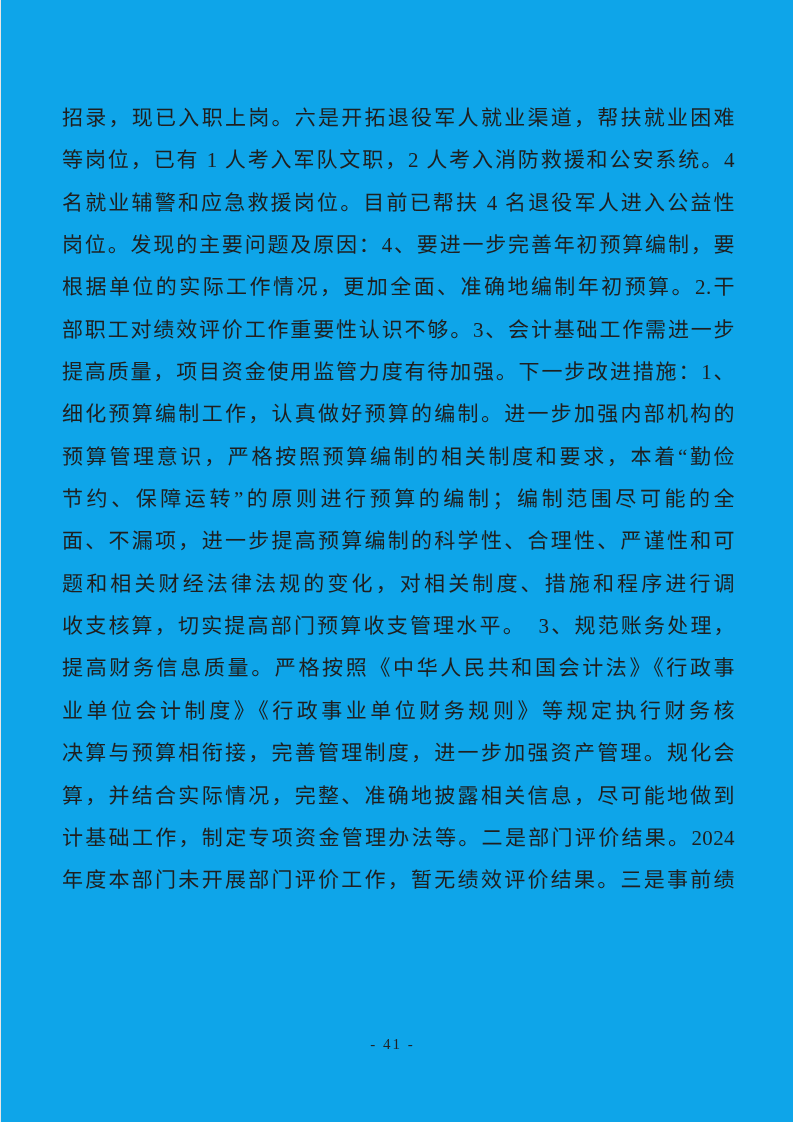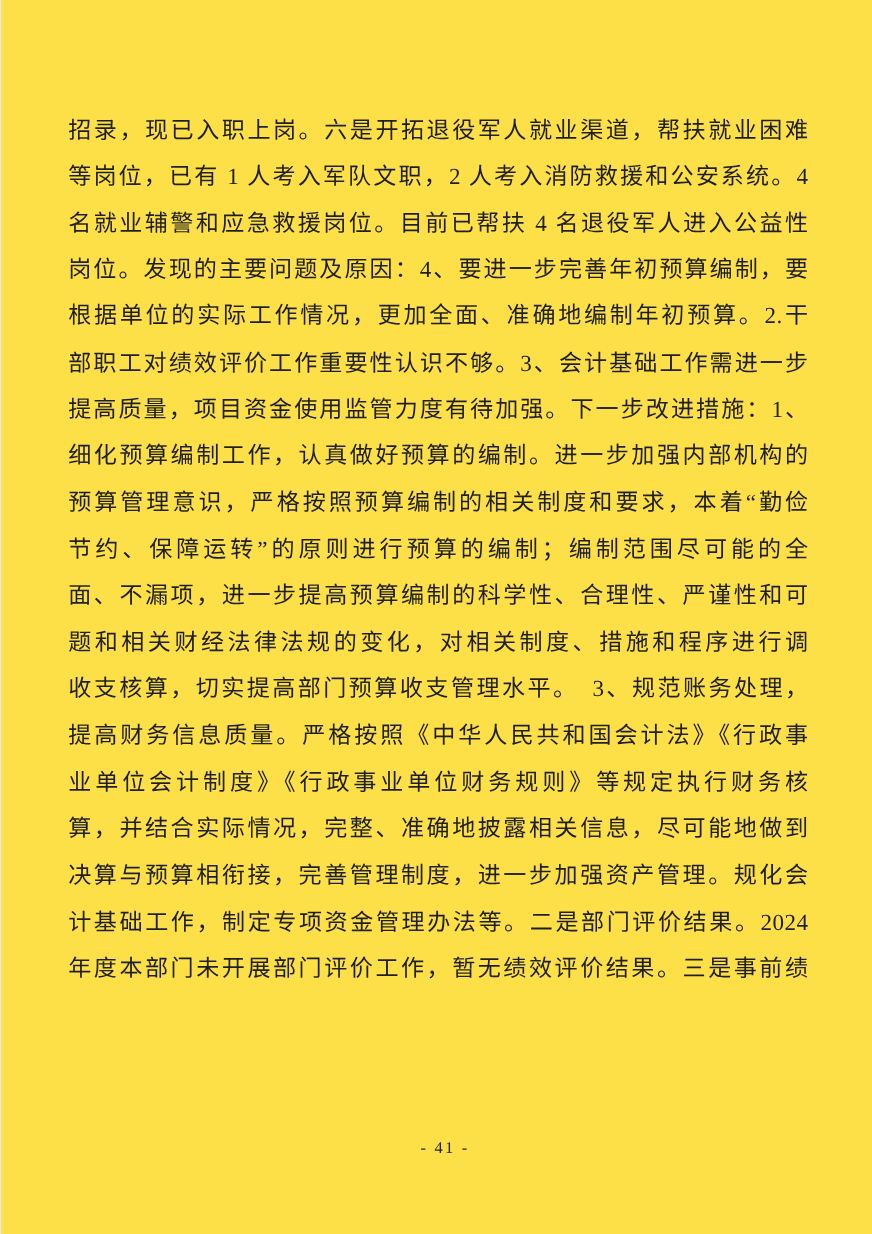--- a/index.html
+++ b/index.html
@@ -6,21 +6,21 @@
     html, body {
       width: 793px;
       height: 1122px;
       background: #ffffff;
       font-family: "Liberation Serif", "DejaVu Serif", serif;
     }
     .page {
       position: relative;
       width: 793px;
       height: 1122px;
-      background: #fde047;
+      background: #0ea5e9;
       overflow: hidden;
     }
     
     .scan-edge {
       position: absolute;
       left: 0; top: 0;
       width: 1px; height: 1122px;
       background: #e6e6e6;
     }
     .body-text {
@@ -36,21 +36,21 @@
       line-height: 42.35px;
       letter-spacing: 0.4px;
       text-align: justify;
       text-align-last: justify;
       text-justify: inter-ideograph;
       white-space: normal;
       overflow: hidden;
     }
     .footer {
       position: absolute;
-      left: 16px;
+      left: 4px;
       top: 1036px;
       width: 777px;
       text-align: center;
       font-size: 15px;
       letter-spacing: 2px;
       color: #222222;
     }
   </style>
 </head>
 <body>
@@ -67,22 +67,22 @@
     <div class="line">部职工对绩效评价工作重要性认识不够。3、会计基础工作需进一步</div>
     <div class="line">提高质量，项目资金使用监管力度有待加强。下一步改进措施：1、</div>
     <div class="line">细化预算编制工作，认真做好预算的编制。进一步加强内部机构的</div>
     <div class="line">预算管理意识，严格按照预算编制的相关制度和要求，本着“勤俭</div>
     <div class="line">节约、保障运转”的原则进行预算的编制；编制范围尽可能的全</div>
     <div class="line">面、不漏项，进一步提高预算编制的科学性、合理性、严谨性和可</div>
     <div class="line">题和相关财经法律法规的变化，对相关制度、措施和程序进行调</div>
     <div class="line">收支核算，切实提高部门预算收支管理水平。　3、规范账务处理，</div>
     <div class="line">提高财务信息质量。严格按照《中华人民共和国会计法》《行政事</div>
     <div class="line">业单位会计制度》《行政事业单位财务规则》等规定执行财务核</div>
+    <div class="line">决算与预算相衔接，完善管理制度，进一步加强资产管理。规化会</div>
     <div class="line">算，并结合实际情况，完整、准确地披露相关信息，尽可能地做到</div>
-    <div class="line">决算与预算相衔接，完善管理制度，进一步加强资产管理。规化会</div>
     <div class="line">计基础工作，制定专项资金管理办法等。二是部门评价结果。2024</div>
     <div class="line">年度本部门未开展部门评价工作，暂无绩效评价结果。三是事前绩</div>
   </div>
 
   <div class="footer">
     <span>- 41 -</span>
   </div>
 </div>
 
 </body></html>

